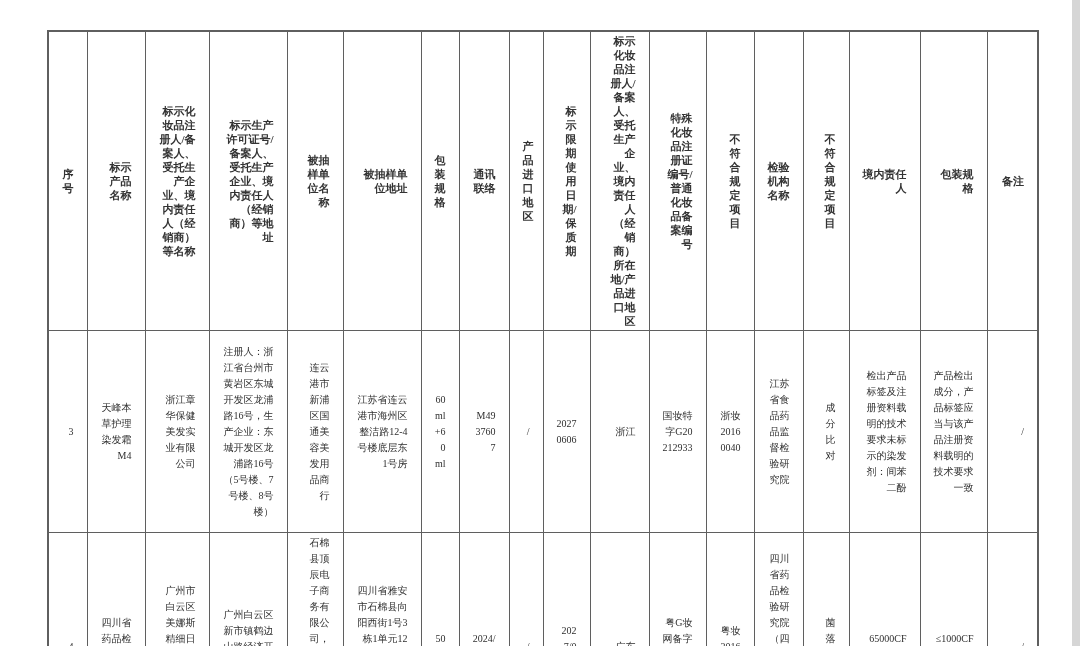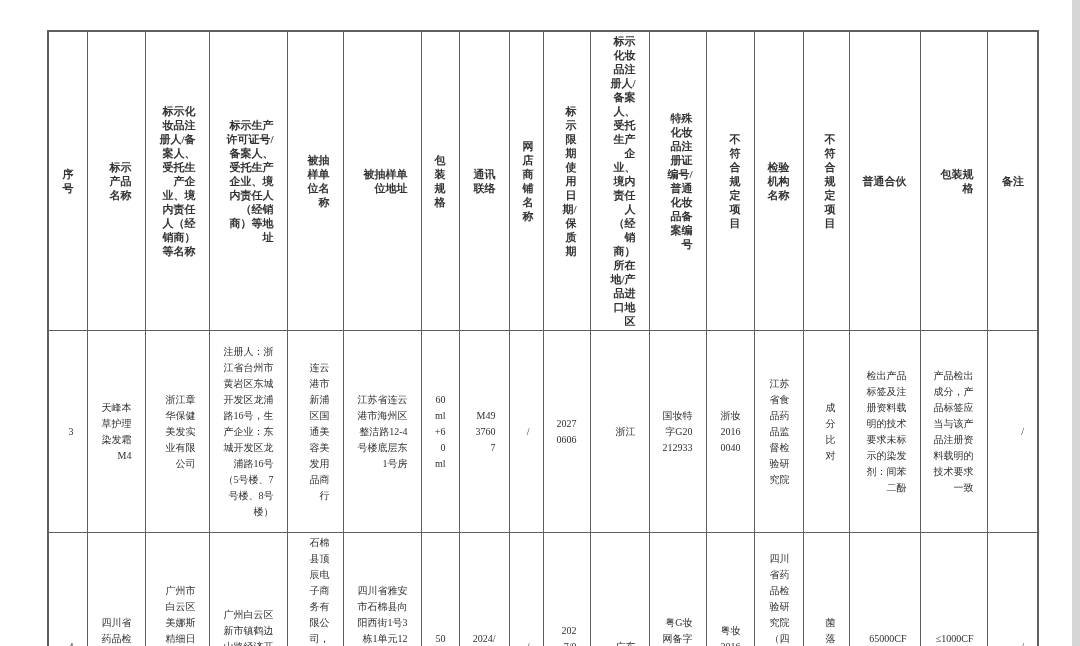--- a/index.html
+++ b/index.html
@@ -106,28 +106,28 @@
     <thead>
       <tr id="header-row">
           <th>序号</th>
           <th>标示产品名称</th>
           <th>标示化妆品注册人/备案人、受托生产企业、境内责任人（经销商）等名称</th>
           <th>标示生产许可证号/备案人、受托生产企业、境内责任人（经销商）等地址</th>
           <th>被抽样单位名称</th>
           <th>被抽样单位地址</th>
           <th>包装规格</th>
           <th>通讯联络</th>
-          <th>网店商铺名称</th>
+          <th>产品进口地区</th>
           <th>标示限期使用日期/保质期</th>
           <th>标示化妆品注册人/备案人、受托生产企业、境内责任人（经销商）所在地/产品进口地区</th>
           <th>特殊化妆品注册证编号/普通化妆品备案编号</th>
           <th>不符合规定项目</th>
           <th>检验机构名称</th>
           <th>不符合规定项目</th>
-          <th>普通合伙</th>
+          <th>境内责任人</th>
           <th>包装规格</th>
           <th>备注</th>
         </tr>
     </thead>
     <tbody id="table-body">
         <tr>
           <td>3</td>
           <td>天峰本草护理染发霜 M4</td>
           <td>浙江章华保健美发实业有限公司</td>
           <td>注册人：浙江省台州市黄岩区东城开发区龙浦路16号，生产企业：东城开发区龙浦路16号（5号楼、7号楼、8号楼）</td>

